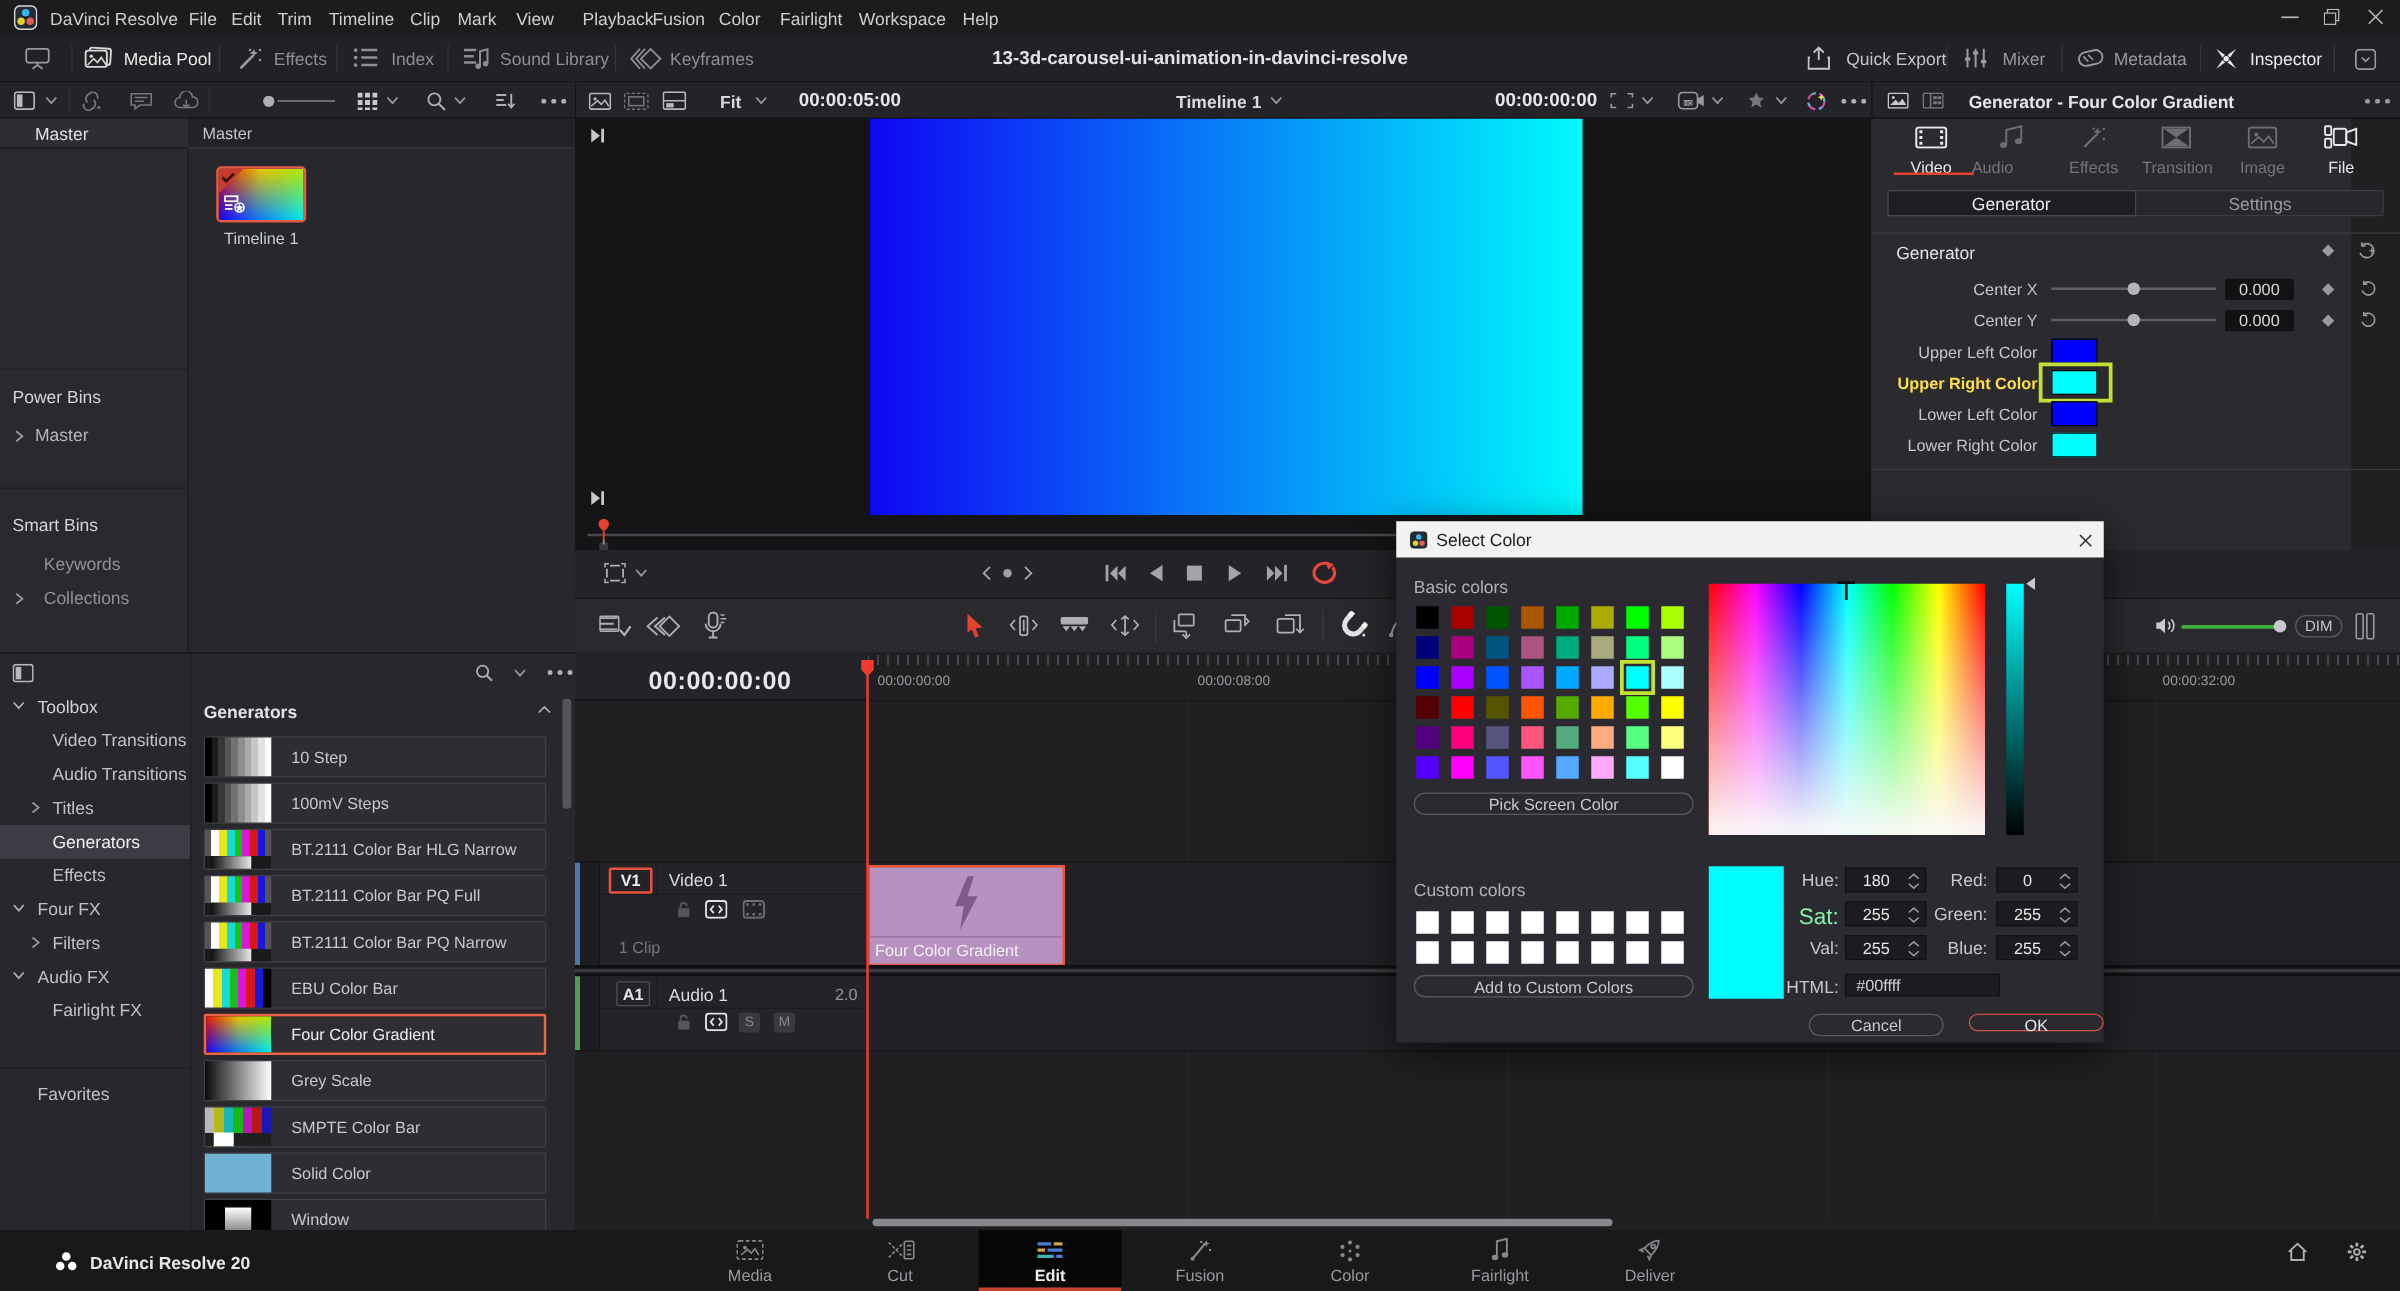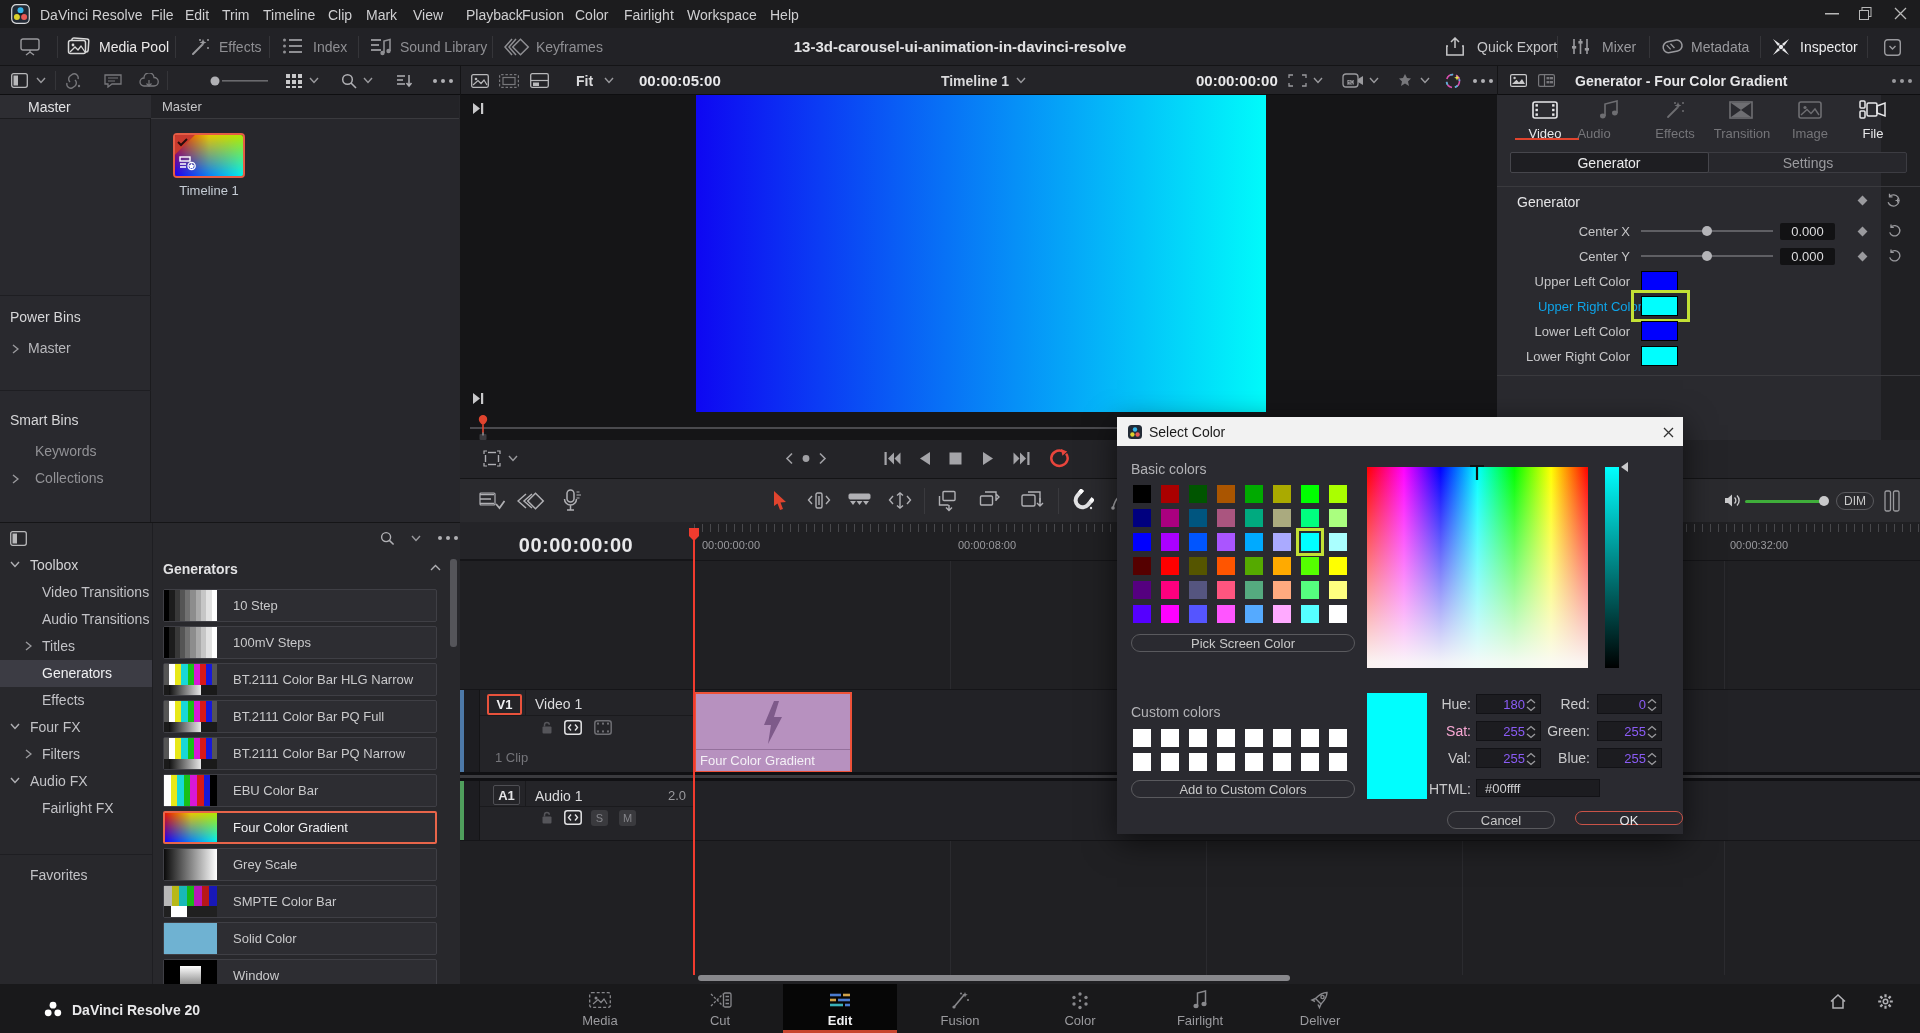--- a/index.html
+++ b/index.html
@@ -23,21 +23,21 @@
 #transport{position:absolute;left:460px;top:440px;width:1037px;height:38px;background:#242428}
 #ttoolbar{position:absolute;left:460px;top:478px;width:1460px;height:44px;background:#2a2a2e;border-top:1px solid #141416}
 #timeline{position:absolute;left:460px;top:522px;width:1460px;height:462px;background:#202023}
 #fxpanel{position:absolute;left:0;top:522px;width:460px;height:462px;background:#28282c;border-top:1px solid #151517}
 #bottombar{position:absolute;left:0;top:984px;width:1920px;height:49px;background:#19191b}
 
 #dialog{position:absolute;left:1117px;top:417px;width:566px;height:417px;background:#2a2a30;box-shadow:0 8px 30px rgba(0,0,0,.6);z-index:50}
 #dlgtitle{position:absolute;left:0;top:0;width:566px;height:29px;background:#f2f2f2}
 .sw{position:absolute;width:18px;height:18px}
 .spin{position:absolute;width:65px;height:20px;background:#1c1c20;border:1px solid #121216}
-.spin .v{position:absolute;left:0;top:2px;width:48px;text-align:right;font-size:13px;color:#8b5cf6}
+.spin .v{position:absolute;left:0;top:2px;width:48px;text-align:center;font-size:13px;color:#e5e5e5}
 .btn{position:absolute;border:1px solid #5a5a5e;border-radius:10px;color:#c9c9c9;font-size:13px;text-align:center}
 #fxpanel{overflow:hidden}
 .fxitem{position:absolute;left:163px;width:274px;height:33px;background:#2d2d32;border:1px solid #3f3f45;border-radius:2px}
 .fxitem .th{position:absolute;left:0;top:0;width:53px;height:31px}
 .fxitem span{position:absolute;left:69px;top:8px;font-size:13px;color:#c9c9cb;white-space:nowrap}
 .steps{background:linear-gradient(to right,#000 0 10%,#1c1c1c 10% 20%,#383838 20% 30%,#555 30% 40%,#717171 40% 50%,#8d8d8d 50% 60%,#aaa 60% 70%,#c6c6c6 70% 80%,#e2e2e2 80% 90%,#fff 90% 100%)}
 .bt2111{background:linear-gradient(to bottom, transparent 0 68%, #1a1a1a 68% 100%), linear-gradient(to right,#555 0 9%,#fff 9% 21%,#e8e818 21% 33%,#18d8d8 33% 45%,#18c018 45% 56%,#d818d8 56% 68%,#d81818 68% 80%,#1818d8 80% 91%,#555 91% 100%)}
 .bt2111:after{content:"";position:absolute;left:9%;bottom:0;height:32%;width:60%;background:linear-gradient(to right,#101010,#e8e8e8)}
 .ebu{background:linear-gradient(to right,#fff 0 12.5%,#e8e818 12.5% 25%,#18d8d8 25% 37.5%,#18c018 37.5% 50%,#d818d8 50% 62.5%,#d81818 62.5% 75%,#1818d8 75% 87.5%,#000 87.5% 100%)}
 .greysc{background:linear-gradient(to right,#0a0a0a,#fff)}
@@ -493,21 +493,21 @@
   <svg class="abs" style="left:360px;top:156px" width="11" height="11">
       <rect x="2" y="2" width="7" height="7" transform="rotate(45 5.5 5.5)" fill="#9a9a9e"></rect>
     </svg>
   <svg class="abs" style="left:391px;top:154px" width="14" height="14" viewBox="0 0 14 14">
       <path d="M3 3 a5.2 5.2 0 1 1-1.3 5.4" fill="none" stroke="#9a9a9e" stroke-width="1.3"></path>
       <path d="M3 0.5 v2.8 h2.8" fill="none" stroke="#9a9a9e" stroke-width="1.3"></path>
     </svg>
 
   <span class="txt" style="left:133px;top:179px;transform:translateX(-100%);font-size:13px;color:#c6c6c8">Upper Left Color</span>
   <div class="abs" style="left:144px;top:176px;width:37px;height:20px;background:#0000fe;border:1px solid #000"></div>
-  <span class="txt" style="left:145px;top:204px;transform:translateX(-100%);font-size:13px;font-weight:normal;color:#0ea5e9">Upper Right Color</span>
+  <span class="txt" style="left:133px;top:204px;transform:translateX(-100%);font-size:13px;font-weight:bold;color:#fde047">Upper Right Color</span>
   <div class="abs" style="left:134px;top:195px;width:59px;height:32px;border:3px solid #c3e135"></div>
   <div class="abs" style="left:144px;top:201px;width:37px;height:20px;background:#00fefe;border:1px solid #000"></div>
   <span class="txt" style="left:133px;top:229px;transform:translateX(-100%);font-size:13px;color:#c6c6c8">Lower Left Color</span>
   <div class="abs" style="left:144px;top:226px;width:37px;height:20px;background:#0000fe;border:1px solid #000"></div>
   <span class="txt" style="left:133px;top:254px;transform:translateX(-100%);font-size:13px;color:#c6c6c8">Lower Right Color</span>
   <div class="abs" style="left:144px;top:251px;width:37px;height:20px;background:#00fefe;border:1px solid #000"></div>
   <div class="abs" style="left:0;top:280px;width:423px;height:1px;background:#3a3a3e"></div>
 </div>
 <div id="rightlow"></div>
 <div id="transport">
@@ -1033,21 +1033,21 @@
   <div class="abs" style="left:250px;top:276px;width:60px;height:106px;background:#00fefe"></div>
 
   <span class="txt" style="left:354px;top:279px;transform:translateX(-100%);font-size:14px;color:#c9c9cb">Hue:</span>
   <div class="spin" style="left:359px;top:277px">
       <span class="v">180</span>
       <svg class="abs" style="left:48px;top:3px" width="12" height="14">
         <path d="M2 5 L6 1.5 L10 5" fill="none" stroke="#9a9a9e" stroke-width="1.3"></path>
         <path d="M2 9 L6 12.5 L10 9" fill="none" stroke="#9a9a9e" stroke-width="1.3"></path>
       </svg>
     </div>
-  <span class="txt" style="left:354px;top:306px;transform:translateX(-100%);font-size:14px;color:#f9a8d4">Sat:</span>
+  <span class="txt" style="left:354px;top:306px;transform:translateX(-100%);font-size:18px;color:#86efac">Sat:</span>
   <div class="spin" style="left:359px;top:304px">
       <span class="v">255</span>
       <svg class="abs" style="left:48px;top:3px" width="12" height="14">
         <path d="M2 5 L6 1.5 L10 5" fill="none" stroke="#9a9a9e" stroke-width="1.3"></path>
         <path d="M2 9 L6 12.5 L10 9" fill="none" stroke="#9a9a9e" stroke-width="1.3"></path>
       </svg>
     </div>
   <span class="txt" style="left:354px;top:333px;transform:translateX(-100%);font-size:14px;color:#c9c9cb">Val:</span>
   <div class="spin" style="left:359px;top:331px">
       <span class="v">255</span>

